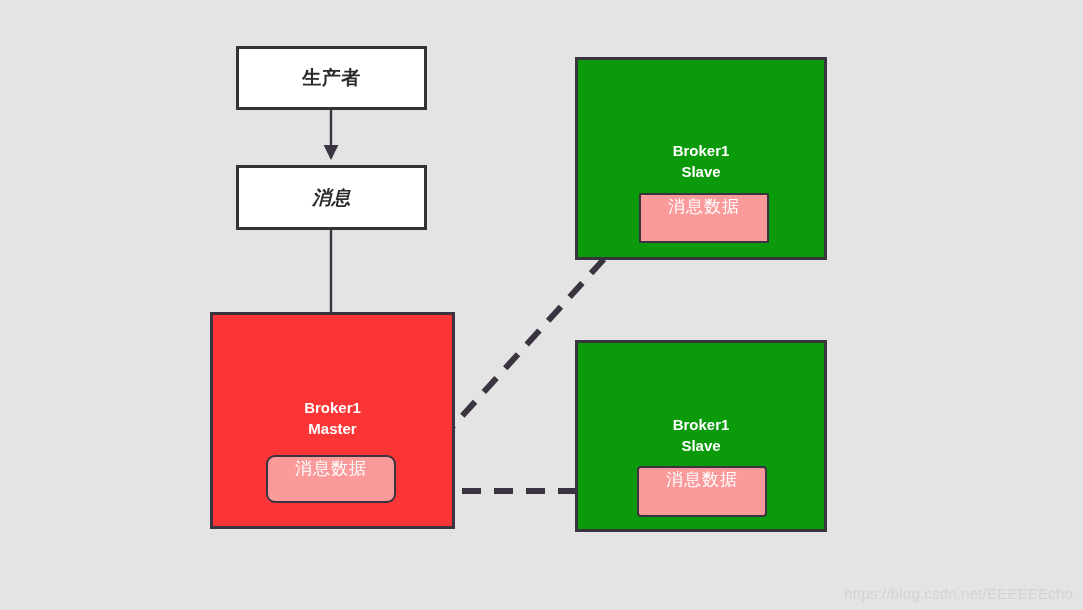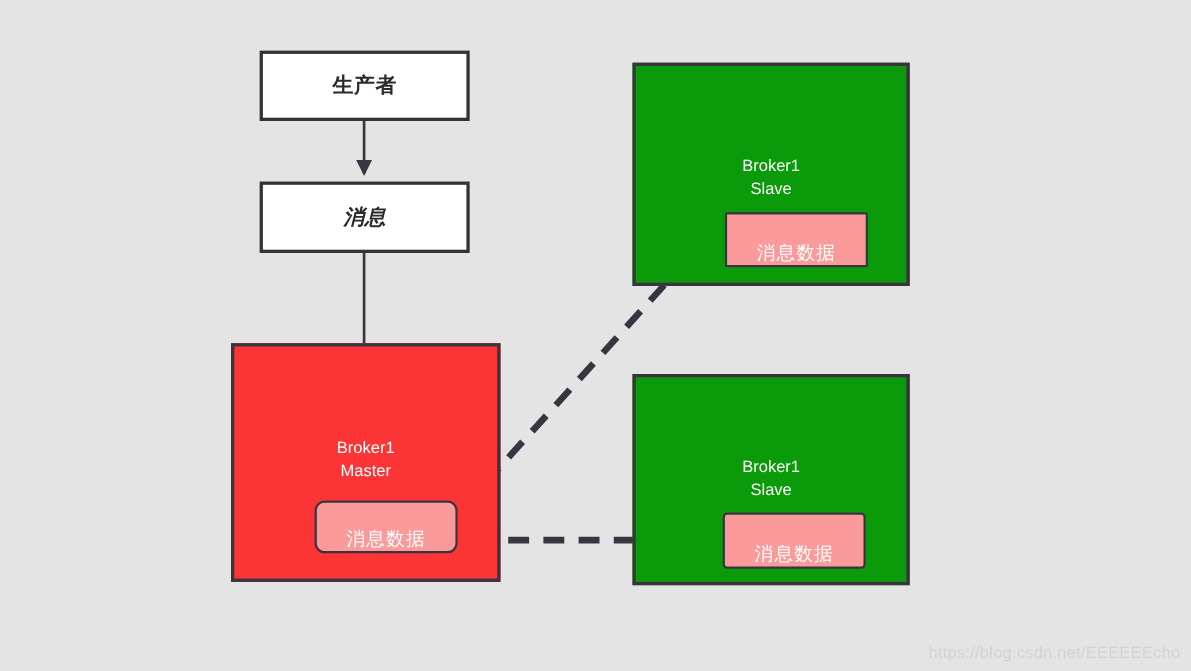--- a/index.html
+++ b/index.html
@@ -46,38 +46,37 @@
   }
   .broker-master {
     background: #fb3535;
   }
   .broker-slave {
     background: #0a9a0a;
   }
   .broker-title {
     color: #ffffff;
     font-size: 15px;
-    font-weight: 400;
+    font-weight: 700;
     line-height: 21px;
     text-align: center;
     white-space: pre-line;
   }
   .data-chip {
     position: absolute;
     box-sizing: border-box;
     background: #fb9a9a;
     border: 2px solid #3a3440;
     display: flex;
-    align-items: flex-end;
+    align-items: flex-start;
     justify-content: center;
     color: #ffffff;
     font-size: 17px;
     font-weight: 500;
     letter-spacing: 1px;
-    margin-left: 20px;
   }
   .chip-rounded {
     border-radius: 9px;
   }
   .chip-soft {
     border-radius: 4px;
   }
   .chip-square {
     border-radius: 1px;
   }

